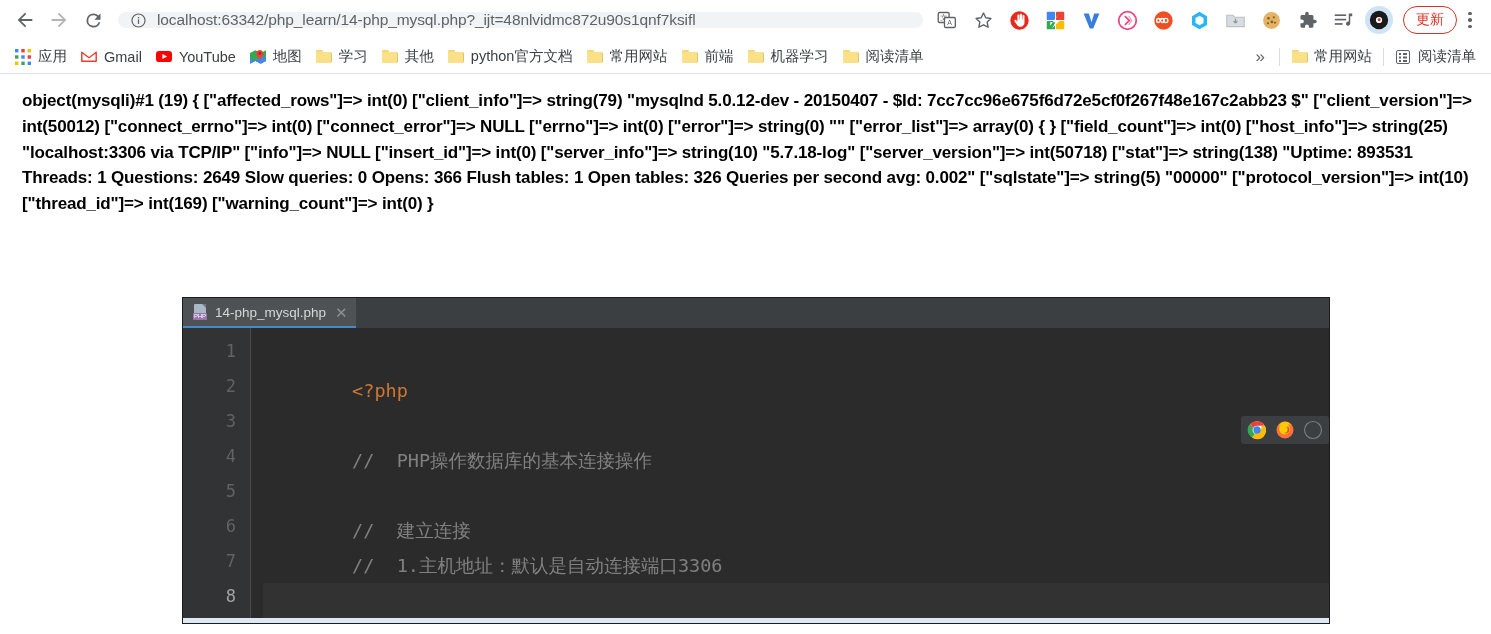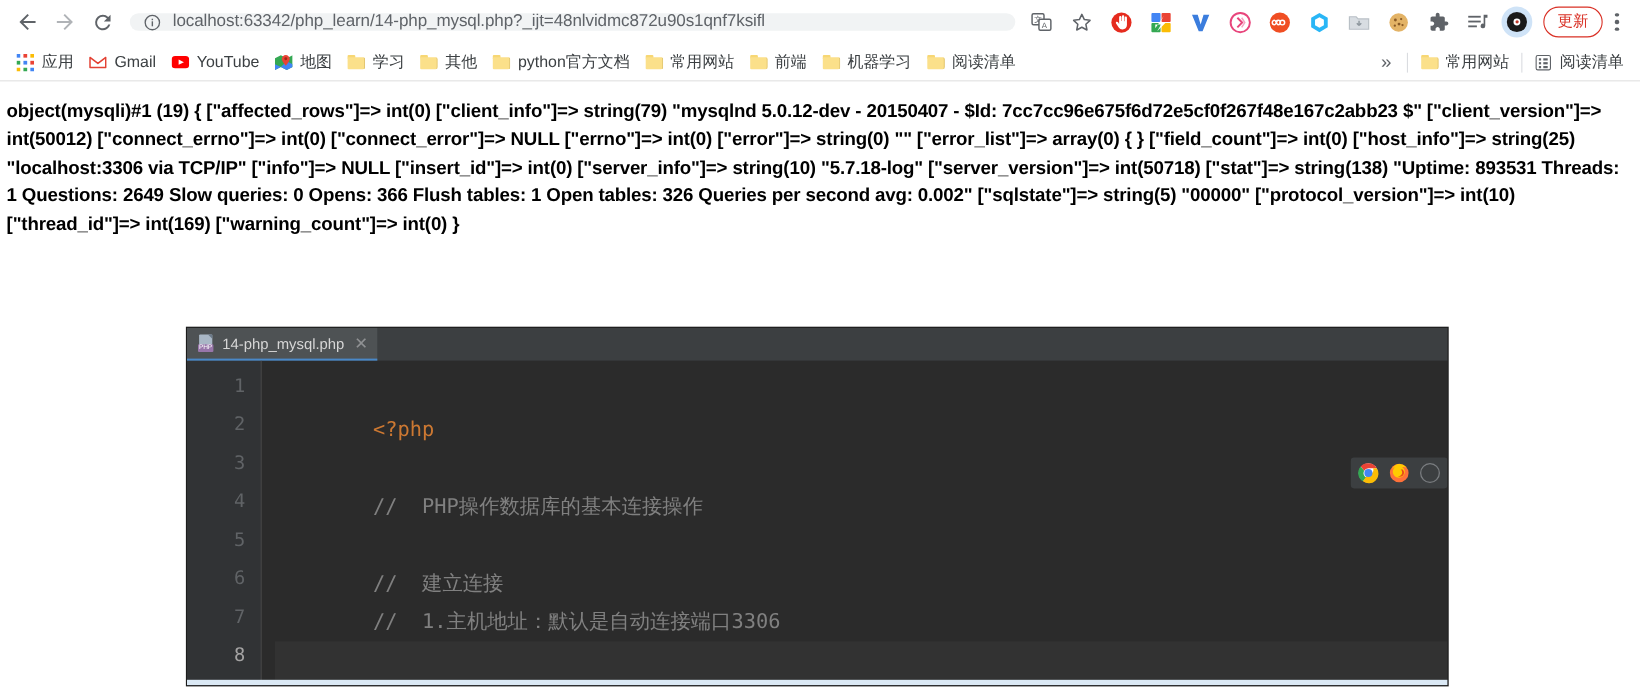--- a/index.html
+++ b/index.html
@@ -203,37 +203,37 @@
     content: '';
     position: absolute;
     left: 6px; top: 2px;
     width: 4px; height: 2px;
     background: #5f6368;
     box-shadow: 0 3.5px 0 #5f6368, 0 7px 0 #5f6368;
   }
 
   
   .page-content {
-    padding: 14px 6px 0 6px;
+    padding: 14px 6px 0 22px;
     box-sizing: border-box;
   }
   .dump-text {
     font-family: "Liberation Sans", sans-serif;
     font-size: 17px;
     line-height: 25.8px;
     color: #000000;
     font-weight: 600;
     word-break: break-word;
     letter-spacing: -0.15px;
   }
 
   
   .ide {
     position: absolute;
-    left: 170px;
+    left: 183px;
     top: 298px;
     width: 1146px;
     height: 325px;
     background: #2b2b2b;
     box-shadow: 0 0 0 1px #1c1c1c;
     overflow: hidden;
   }
   .ide-tabbar {
     height: 30px;
     background: #3c3f41;

